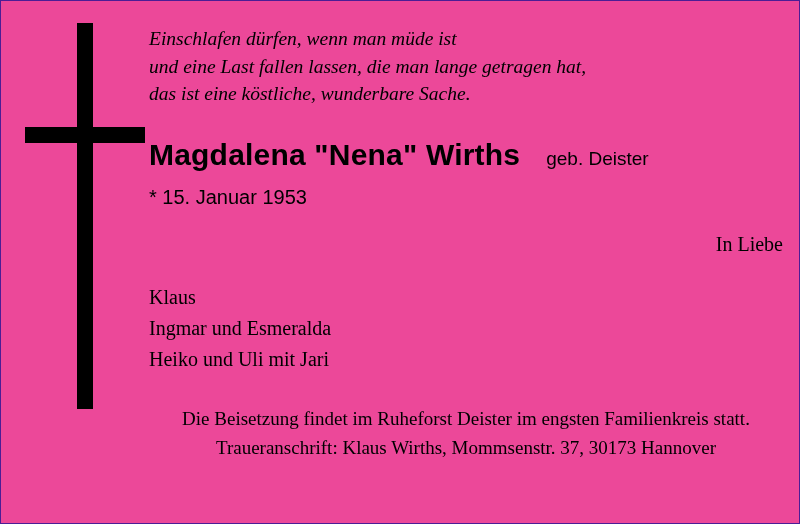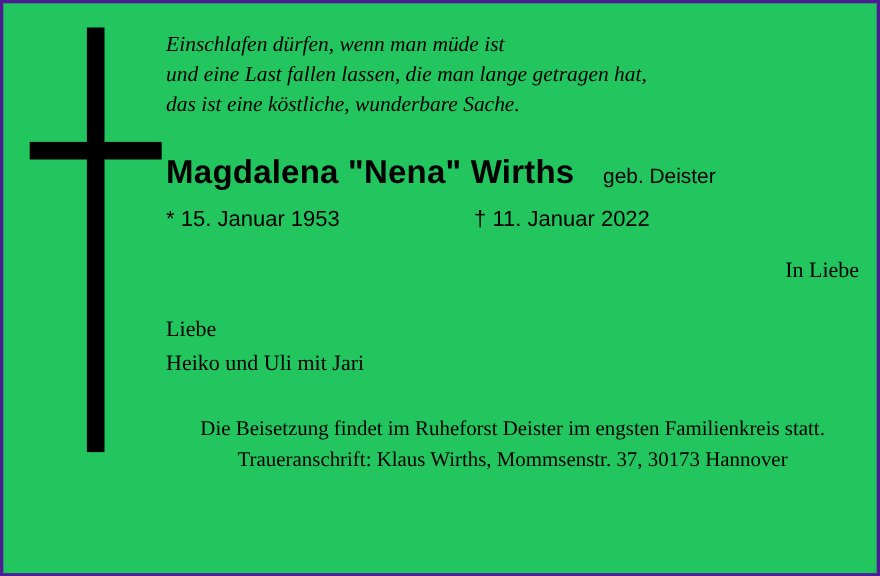--- a/index.html
+++ b/index.html
@@ -11,22 +11,22 @@
     width: 800px;
     height: 524px;
     overflow: hidden;
     font-family: "Liberation Serif", serif;
   }
   .obituary {
     position: relative;
     box-sizing: border-box;
     width: 800px;
     height: 524px;
-    background: #22c55e;
-    border: 3px solid #4c1d95;
+    background: #ec4899;
+    border: 1px solid #4c1d95;
     padding: 16px;
   }
   
   .cross {
     position: absolute;
     left: 18px;
     top: 18px;
     width: 130px;
     height: 400px;
   }
@@ -139,27 +139,27 @@
       <div>das ist eine köstliche, wunderbare Sache.</div>
     </div>
 
     <div class="name-row">
       <div class="name">Magdalena "Nena" Wirths</div>
       <div class="maiden">geb. Deister</div>
     </div>
 
     <div class="dates">
       <div class="birth">* 15. Januar 1953</div>
-      <div class="death">† 11. Januar 2022</div>
     </div>
 
     <div class="inlove">In Liebe</div>
 
     <div class="mourners">
-      <div>Liebe</div>
+      <div>Klaus</div>
+      <div>Ingmar und Esmeralda</div>
       <div>Heiko und Uli mit Jari</div>
     </div>
 
     <div class="footer">
       <div>Die Beisetzung findet im Ruheforst Deister im engsten Familienkreis statt.</div>
       <div>Traueranschrift: Klaus Wirths, Mommsenstr. 37, 30173 Hannover</div>
     </div>
 
   </div>
 </div>

